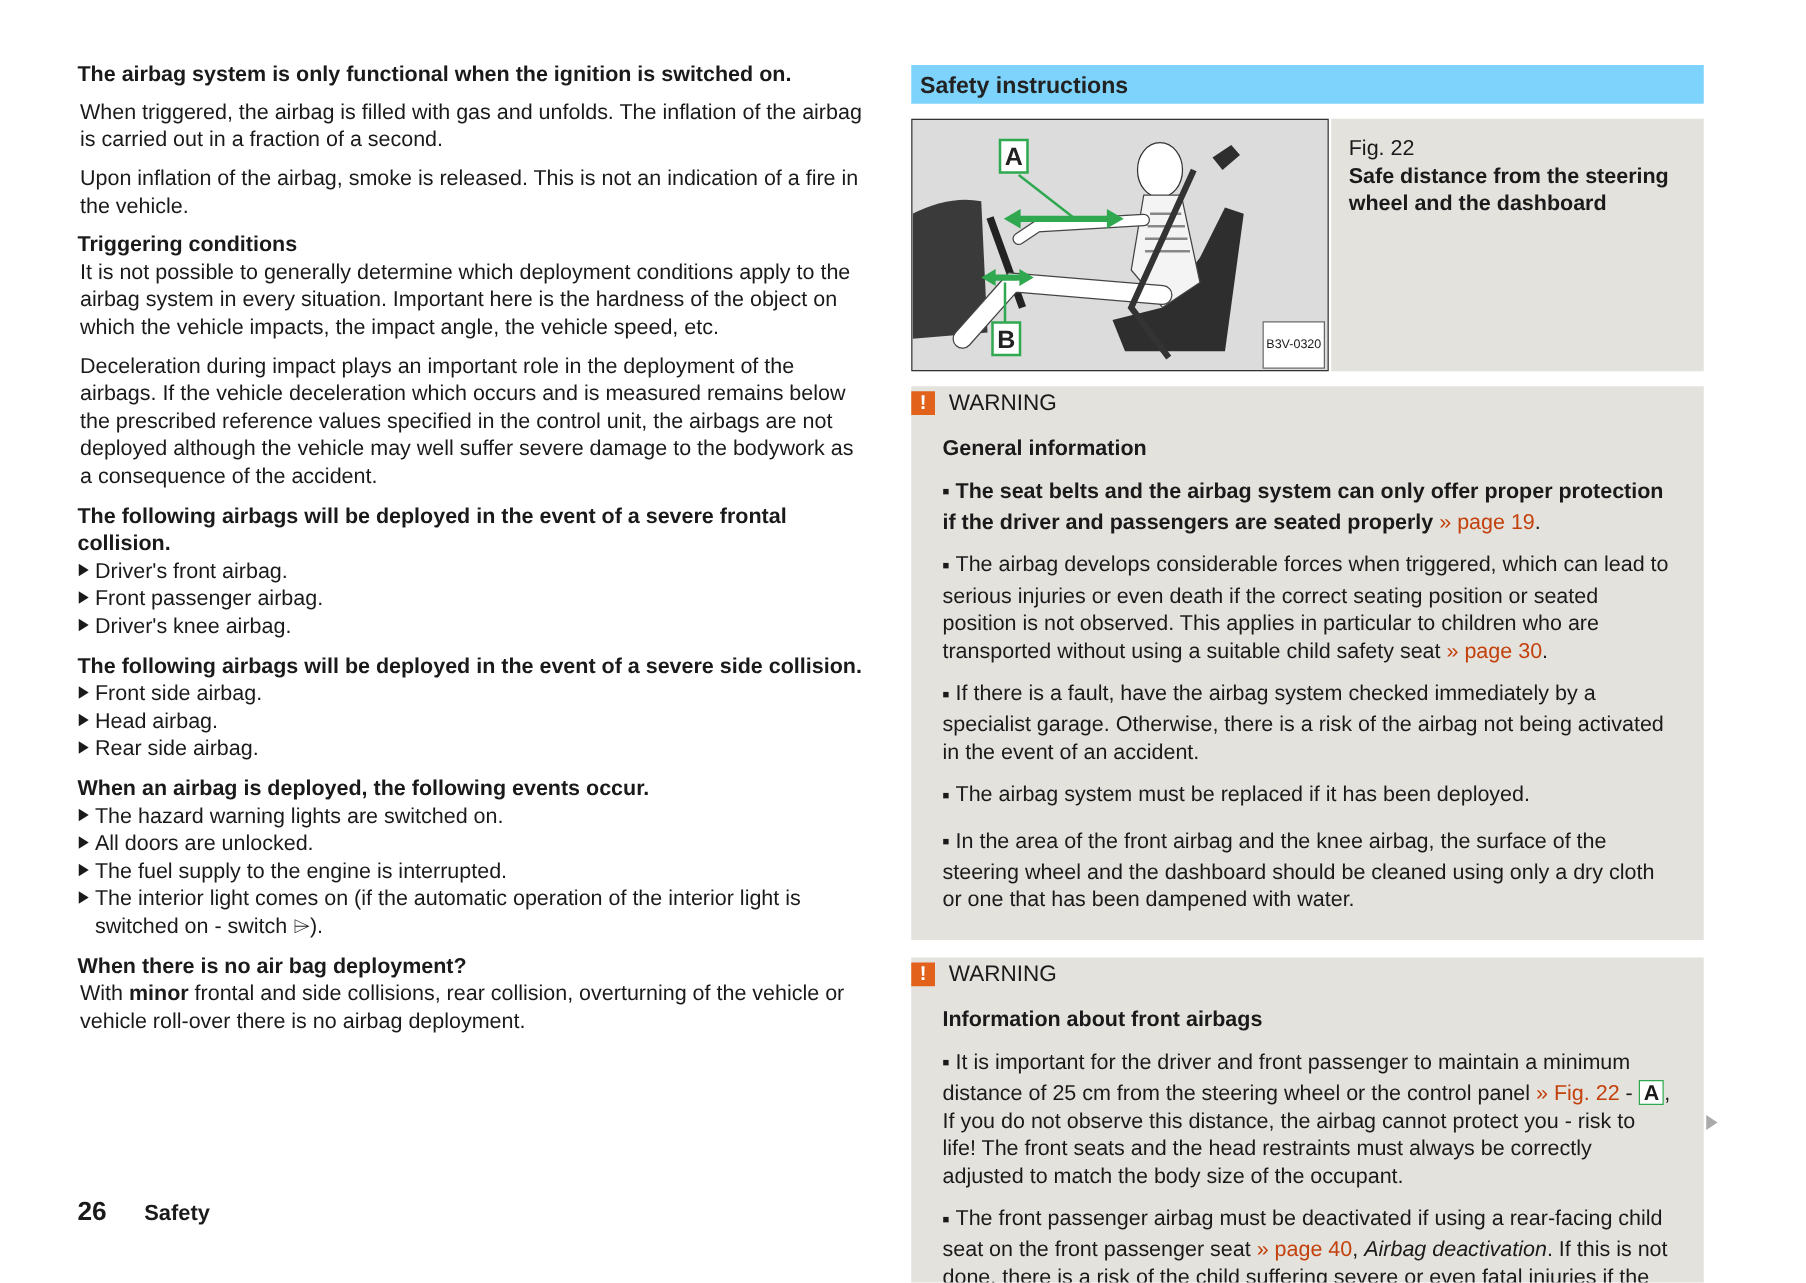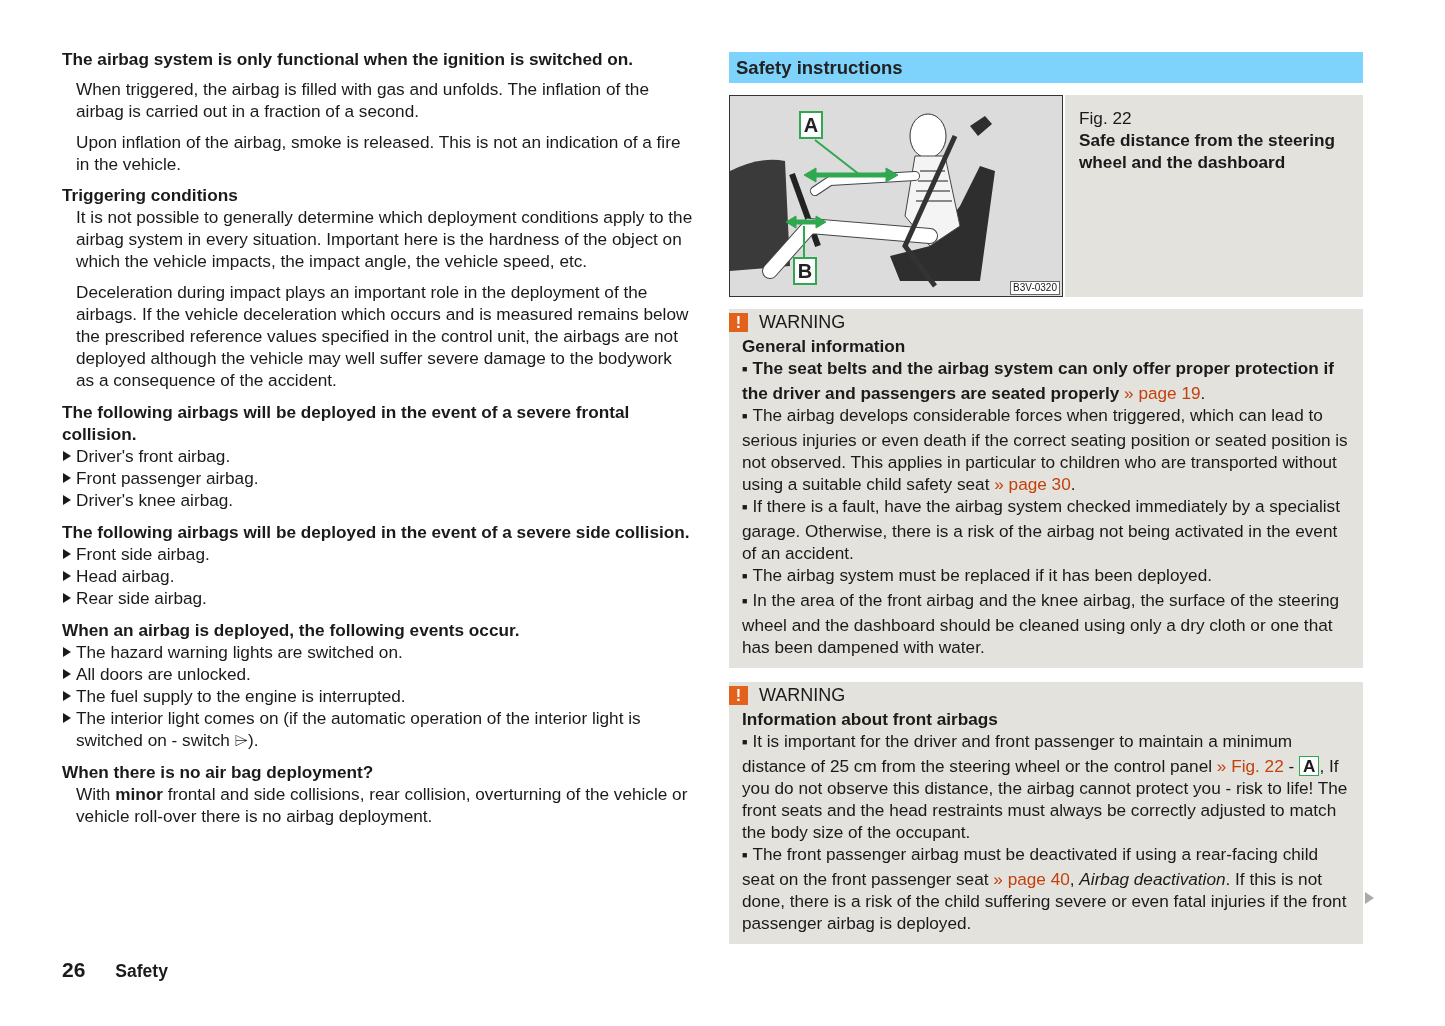--- a/index.html
+++ b/index.html
@@ -1,45 +1,45 @@
 <!DOCTYPE html>
 <html><head>
 <meta charset="utf-8">
 <style>
   html, body { margin: 0; padding: 0; }
   body { width: 1445px; height: 1026px; background: #ffffff; position: relative; font-family: "Liberation Sans", "DejaVu Sans", sans-serif; color: #1a1a1a; overflow: hidden; }
   .col-left { position: absolute; left: 62px; top: 48px; width: 632px; font-size: 17.2px; line-height: 22px; }
-  .col-left p { margin: 0 0 9px 14px; }
+  .col-left p { margin: 0 0 9px 2px; }
   .col-left .h { font-weight: bold; margin: 0; }
   .col-left .blk { margin-bottom: 10px; }
   .col-left ul { list-style: none; margin: 0; padding: 0; }
   .col-left li { position: relative; padding-left: 14px; }
   .col-left li::before { content: ""; position: absolute; left: 1px; top: 6px; border-left: 8px solid #1a1a1a; border-top: 5px solid transparent; border-bottom: 5px solid transparent; }
   .col-right { position: absolute; left: 729px; top: 52px; width: 634px; font-size: 17.2px; line-height: 22px; }
   .sec-header { background: #7dd3fc; height: 31px; line-height: 31px; padding-left: 7px; font-weight: bold; font-size: 18.5px; color: #222; }
   .fig-row { display: flex; margin-top: 12px; height: 202px; }
   .fig-img { width: 332px; height: 200px; border: 1px solid #333; background: #dcdcdd; position: relative; overflow: hidden; }
   .fig-caption { flex: 1; background: #e4e2dd; padding: 12px 14px; margin-left: 2px; }
   .fig-caption .num { display: block; }
   .fig-caption .title { display: block; font-weight: bold; }
   .warn { background: #e4e2dd; margin-top: 10px; padding: 0 14px 10px 13px; }
   .warn-head { display: flex; align-items: center; height: 26px; margin-left: -13px; }
   .warn-icon { width: 19px; height: 19px; background: #e2621c; color: #fff; font-weight: bold; text-align: center; line-height: 19px; font-size: 16px; margin-right: 11px; }
   .warn-title { font-weight: normal; font-size: 18px; }
   .warn-sub { font-weight: bold; margin-top: 2px; }
-  .warn p { margin: 0; }
+  .warn p { margin: 12px; }
   .bullet::before { content: "\25A0"; font-size: 9px; position: relative; top: -2px; margin-right: 5px; }
   .link { color: #c2410c; }
   .b { font-weight: bold; }
   .label-a { display: inline-block; border: 1.5px solid #2fa84f; padding: 0 3px; line-height: 18px; font-weight: bold; background: #fff; }
   .footer { position: absolute; left: 62px; top: 958px; display: flex; align-items: baseline; }
   .page-num { font-weight: bold; font-size: 21px; }
   .page-sec { font-weight: bold; font-size: 17.5px; margin-left: 30px; }
   .cont-arrow { position: absolute; left: 1365px; top: 892px; width: 0; height: 0; border-left: 9px solid #aaa; border-top: 6px solid transparent; border-bottom: 6px solid transparent; }
-  .fig-code { position: absolute; right: 2px; bottom: 1px; font-size: 10px; background: #fff; border: 1px solid #666; padding: 0 2px; line-height: 12px; font-family: "Liberation Sans", sans-serif; }
+  .fig-code { position: absolute; right: 2px; bottom: 1px; font-size: 10px; background: #fff; border: 1px solid #666; padding: 12px 2px; line-height: 12px; font-family: "Liberation Sans", sans-serif; }
 </style>
 </head>
 <body>
 
 <div class="col-left">
   <p class="h" style="margin-bottom:8px">The airbag system is only functional when the ignition is switched on.</p>
   <p>When triggered, the airbag is filled with gas and unfolds. The inflation of the airbag is carried out in a fraction of a second.</p>
   <p>Upon inflation of the airbag, smoke is released. This is not an indication of a fire in the vehicle.</p>
 
   <div class="blk">

